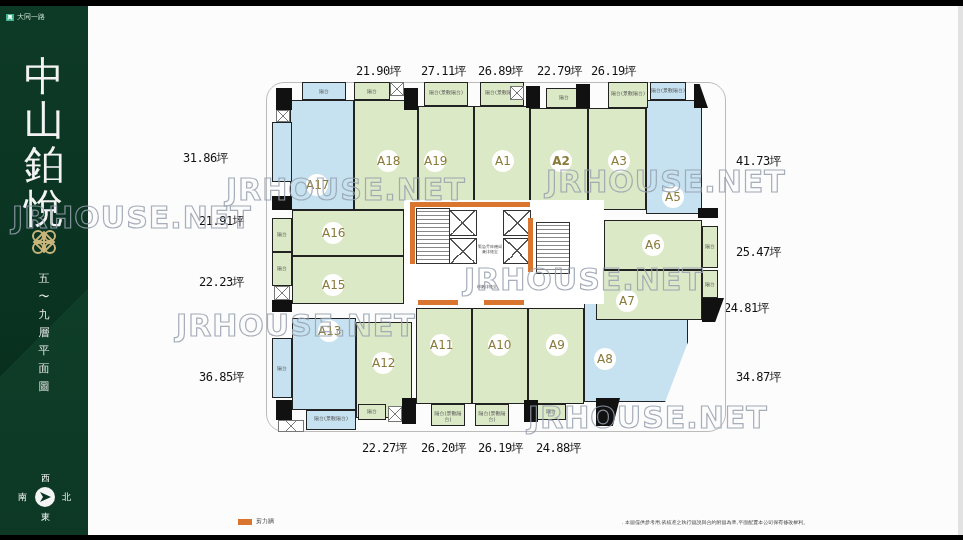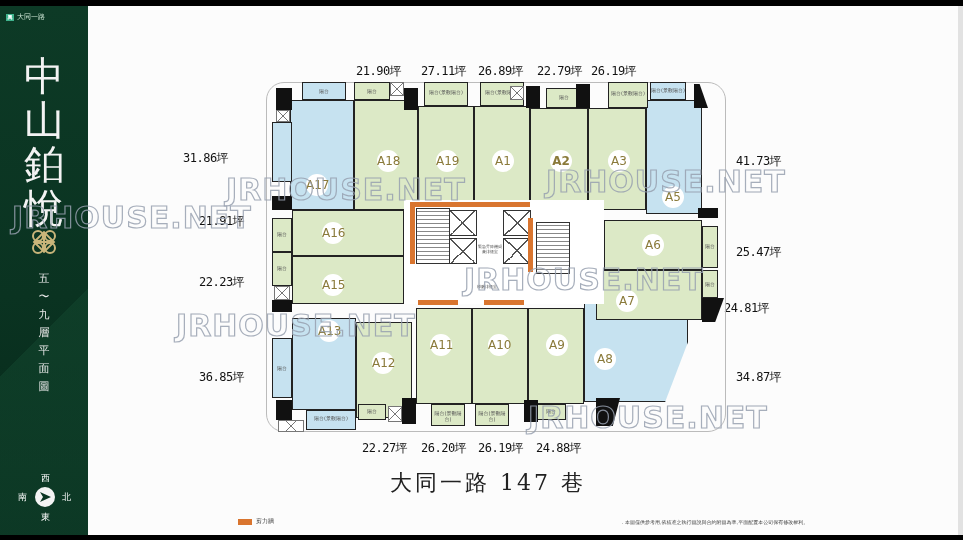--- a/index.html
+++ b/index.html
@@ -242,38 +242,37 @@
 
     <div class="xbox" style="left:10px;top:28px;width:14px;height:12px;"></div>
     <div class="xbox" style="left:124px;top:0px;width:14px;height:14px;"></div>
     <div class="xbox" style="left:244px;top:4px;width:14px;height:14px;"></div>
     <div class="xbox" style="left:8px;top:204px;width:16px;height:14px;"></div>
     <div class="xbox" style="left:122px;top:324px;width:14px;height:16px;"></div>
     <div class="xbox" style="left:12px;top:338px;width:26px;height:12px;"></div>
 
     <div class="unit-label" style="left:40px;top:92px;">A17</div>
     <div class="unit-label" style="left:111px;top:68px;">A18</div>
-    <div class="unit-label" style="left:170px;top:68px;">A19</div>
+    <div class="unit-label" style="left:158px;top:68px;">A19</div>
     <div class="unit-label" style="left:226px;top:68px;">A1</div>
     <div class="unit-label" style="left:284px;top:68px;font-weight:bold;">A2</div>
     <div class="unit-label" style="left:342px;top:68px;">A3</div>
     <div class="unit-label" style="left:396px;top:104px;">A5</div>
     <div class="unit-label" style="left:376px;top:152px;">A6</div>
     <div class="unit-label" style="left:350px;top:208px;">A7</div>
     <div class="unit-label" style="left:328px;top:266px;">A8</div>
     <div class="unit-label" style="left:280px;top:252px;">A9</div>
     <div class="unit-label" style="left:222px;top:252px;">A10</div>
     <div class="unit-label" style="left:164px;top:252px;">A11</div>
     <div class="unit-label" style="left:106px;top:270px;">A12</div>
     <div class="unit-label" style="left:52px;top:238px;">A13</div>
     <div class="unit-label" style="left:56px;top:192px;">A15</div>
     <div class="unit-label" style="left:56px;top:140px;">A16</div>
   </div>
 
-  <div class="road-bot">大同一路 147 巷</div>
 
   <div class="watermark" style="left:138px;top:166px;">JRHOUSE.NET</div>
   <div class="watermark" style="left:-76px;top:194px;">JRHOUSE.NET</div>
   <div class="watermark" style="left:458px;top:158px;">JRHOUSE.NET</div>
   <div class="watermark" style="left:376px;top:256px;">JRHOUSE.NET</div>
   <div class="watermark" style="left:88px;top:302px;">JRHOUSE.NET</div>
   <div class="watermark" style="left:440px;top:394px;">JRHOUSE.NET</div>
 
   <div class="legend">
     <span class="sw"></span>

